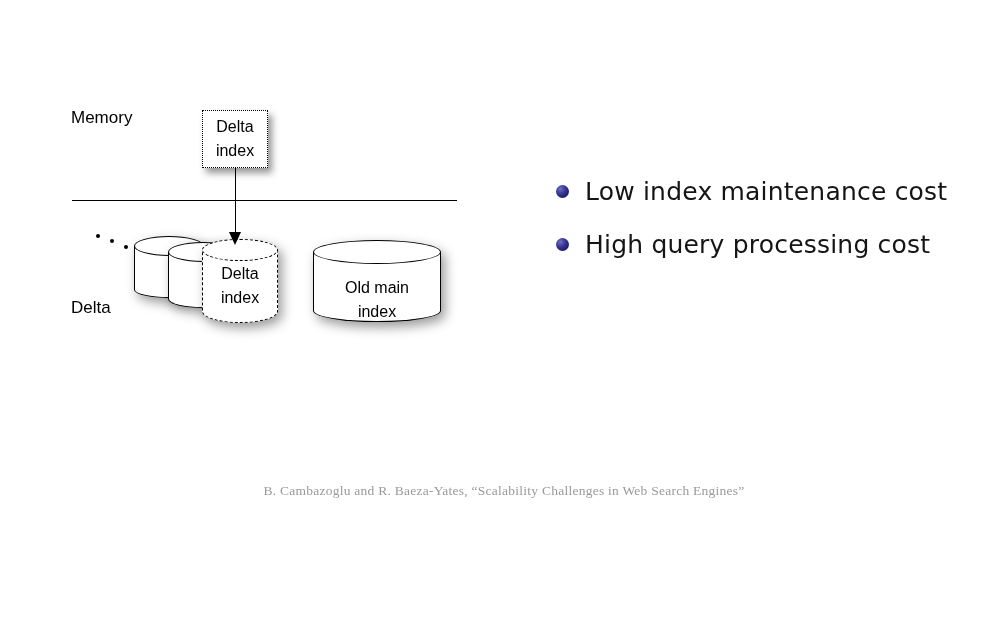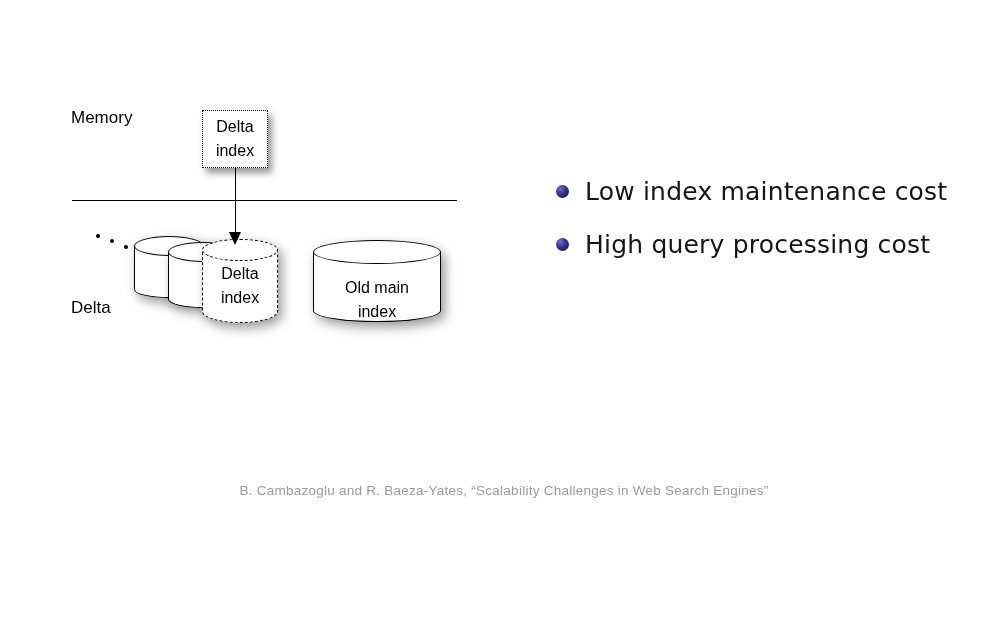--- a/index.html
+++ b/index.html
@@ -205,21 +205,21 @@
     white-space: nowrap;
   }
 
   
   .citation {
     position: absolute;
     left: 0;
     top: 481px;
     width: 1008px;
     text-align: center;
-    font-family: Liberation Sans, sans-serif;
+    font-family: Liberation Serif, serif;
     font-size: 13.5px;
     line-height: 20px;
     color: #9a9a9a;
     letter-spacing: 0.25px;
   }
 </style>
 </head>
 <body>
 
 <div class="slide">

